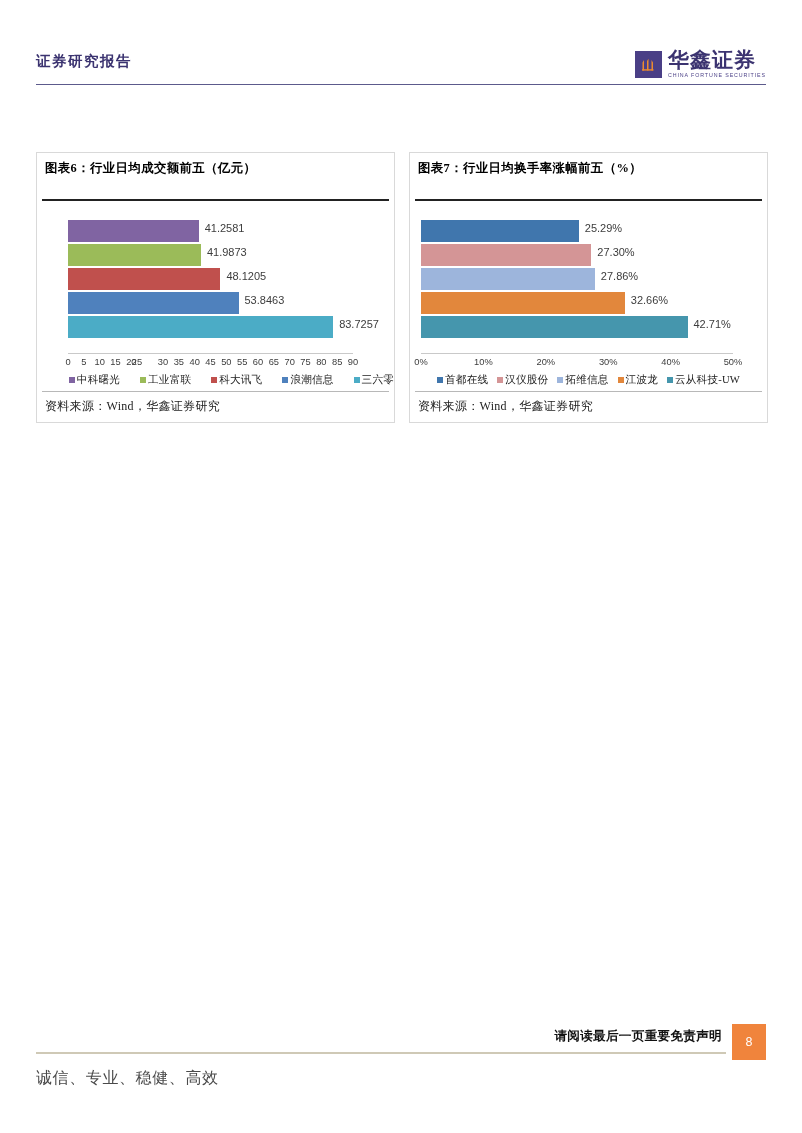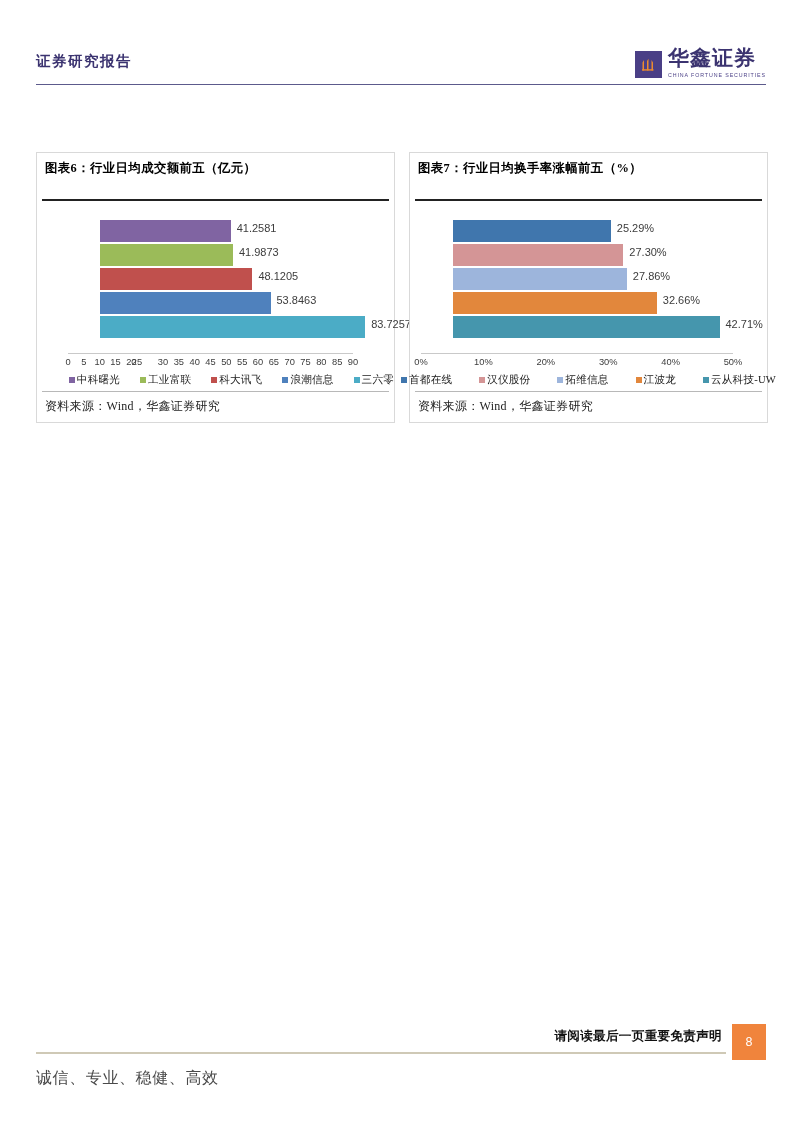--- a/index.html
+++ b/index.html
@@ -78,21 +78,21 @@
     font-weight: bold;
     font-family: "DejaVu Sans", sans-serif;
     letter-spacing: -1px;
   }
   .logo-text { display: flex; flex-direction: column; line-height: 1; }
   .logo-cn {
     font-size: 21px;
     font-weight: bold;
     color: #3b3370;
     letter-spacing: 1px;
-    font-family: Liberation Mono, monospace;
+    font-family: Liberation Sans, sans-serif;
   }
   .logo-en {
     font-size: 5.3px;
     color: #4a3f86;
     letter-spacing: 0.9px;
     margin-top: 3px;
     font-family: "Liberation Sans", sans-serif;
   }
   
   .para {
@@ -157,21 +157,20 @@
   
   .plot {
     position: absolute;
     left: 0; top: 0;
     width: 100%;
     height: 100%;
   }
   .bars {
     position: absolute;
     top: 22px;
-    margin-left: 32px;
   }
   .bar-row {
     position: relative;
     height: 25px;
     margin-bottom: 0px;
   }
   .bar {
     position: absolute;
     left: 0;
     top: 1px;
@@ -404,21 +403,21 @@
             </div>
             <div class="axis-line" style="left: 11px; width: 312px; top: 152px;"></div>
             <div class="ticks" style="left: 11px; top: 156px; width: 312px; height: 14px;">
               <span class="tick" style="left: 0px;">0%</span>
               <span class="tick" style="left: 62.4px;">10%</span>
               <span class="tick" style="left: 124.8px;">20%</span>
               <span class="tick" style="left: 187.2px;">30%</span>
               <span class="tick" style="left: 249.6px;">40%</span>
               <span class="tick" style="left: 312px;">50%</span>
             </div>
-            <div class="legend" style="top: 172px; left: 0px; width: 100%; justify-content: center; gap: 27px;">
+            <div class="legend" style="top: 172px; left: 0px; width: 100%; justify-content: center; gap: 9px;">
               <span class="legend-item">
                 <span class="legend-swatch" style="background: rgb(64, 118, 173);"></span>
                 <span>首都在线</span>
               </span>
               <span class="legend-item">
                 <span class="legend-swatch" style="background: rgb(212, 149, 150);"></span>
                 <span>汉仪股份</span>
               </span>
               <span class="legend-item">
                 <span class="legend-swatch" style="background: rgb(157, 181, 220);"></span>

